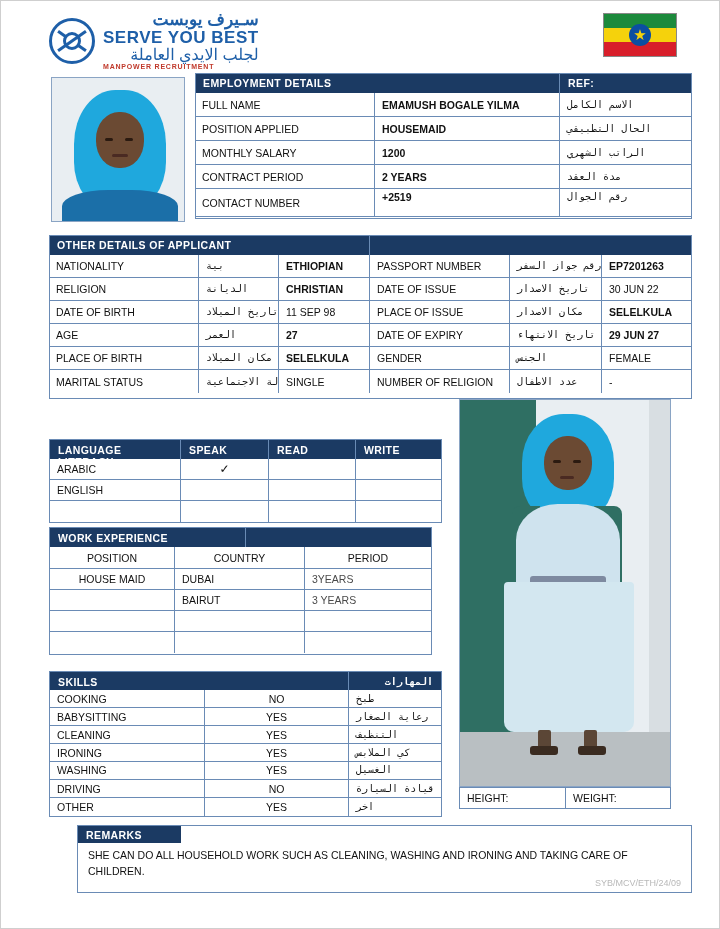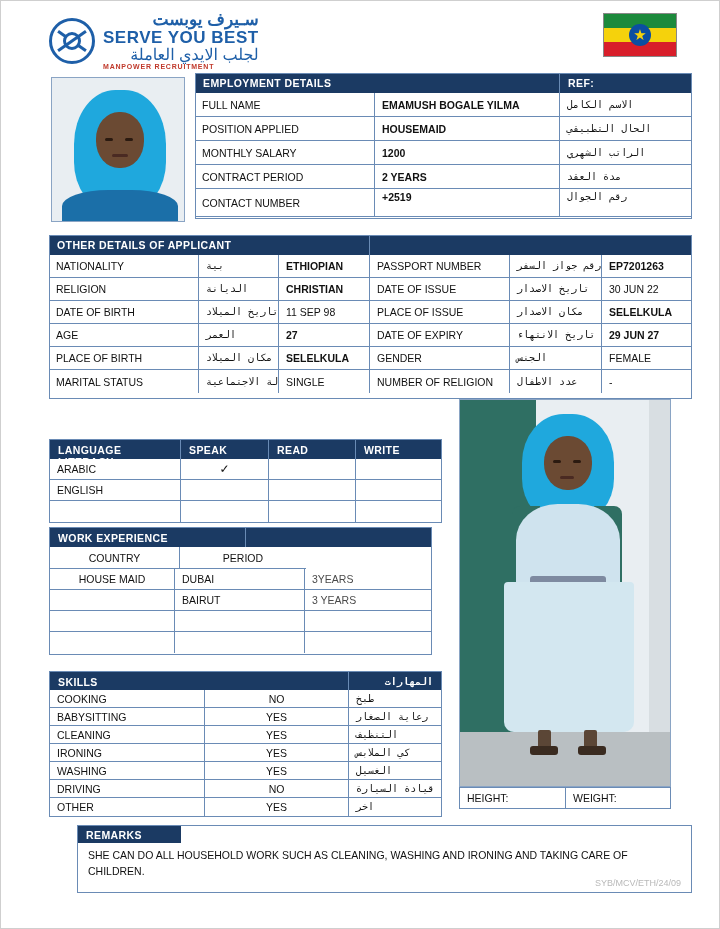--- a/index.html
+++ b/index.html
@@ -361,20 +361,21 @@
       <div class="cell" style="width:85px; border-right:none; border-bottom:none;"></div>
     </div>
   </div>
 
   <div style="position:absolute; left:48px; top:526px; width:383px; height:128px; border:1px solid #6a8bb5; box-sizing:border-box;">
     <div style="display:flex; height:19px;">
       <div class="band" style="width:196px; border-right:1px solid #6a8bb5;">WORK EXPERIENCE</div>
       <div class="band" style="width:185px;">&nbsp;</div>
     </div>
     <div style="display:flex; height:22px;">
+      <div class="cell center" style="width:125px;">POSITION</div>
       <div class="cell center" style="width:130px;">COUNTRY</div>
       <div class="cell center" style="width:126px; border-right:none;">PERIOD</div>
     </div>
     <div style="display:flex; height:21px;">
       <div class="cell center" style="width:125px;">HOUSE MAID</div>
       <div class="cell" style="width:130px;">DUBAI</div>
       <div class="cell" style="width:126px; border-right:none; color:#4a4a4a;">3YEARS</div>
     </div>
     <div style="display:flex; height:21px;">
       <div class="cell center" style="width:125px;"></div>
@@ -412,21 +413,21 @@
     <div style="display:flex; height:18px;">
       <div class="cell" style="width:155px;">CLEANING</div>
       <div class="cell center" style="width:144px;">YES</div>
       <div class="cell ar right" style="width:92px; border-right:none;">التنظيف</div>
     </div>
     <div style="display:flex; height:18px;">
       <div class="cell" style="width:155px;">IRONING</div>
       <div class="cell center" style="width:144px;">YES</div>
       <div class="cell ar right" style="width:92px; border-right:none;">كي الملابس</div>
     </div>
-    <div style="display:flex; height:18px;">
+    <div style="display:flex; height:18px;align-items:flex-end;">
       <div class="cell" style="width:155px;">WASHING</div>
       <div class="cell center" style="width:144px;">YES</div>
       <div class="cell ar right" style="width:92px; border-right:none;">الغسيل</div>
     </div>
     <div style="display:flex; height:18px;">
       <div class="cell" style="width:155px;">DRIVING</div>
       <div class="cell center" style="width:144px;">NO</div>
       <div class="cell ar right" style="width:92px; border-right:none;">قيادة السيارة</div>
     </div>
     <div style="display:flex; height:18px;">

